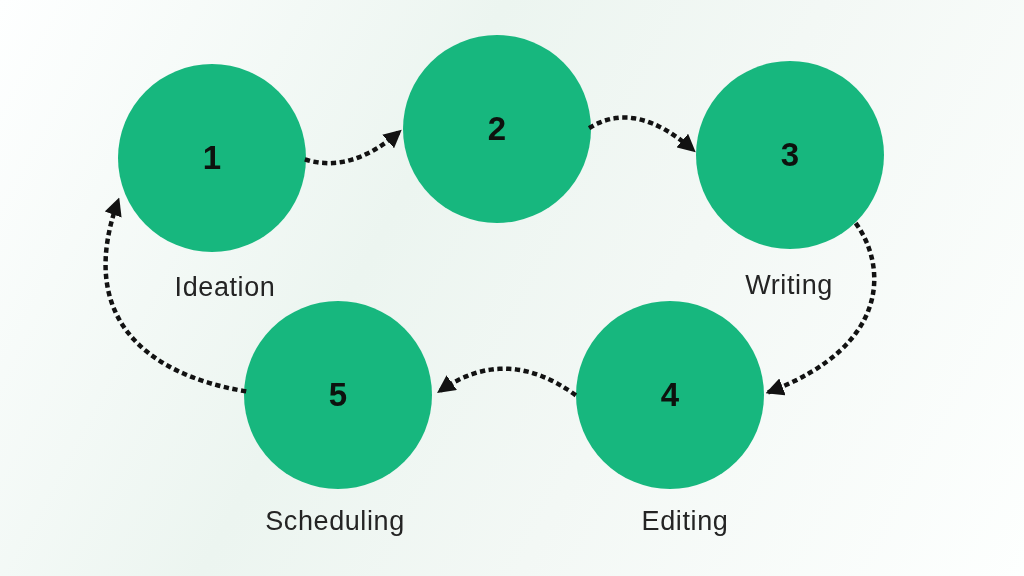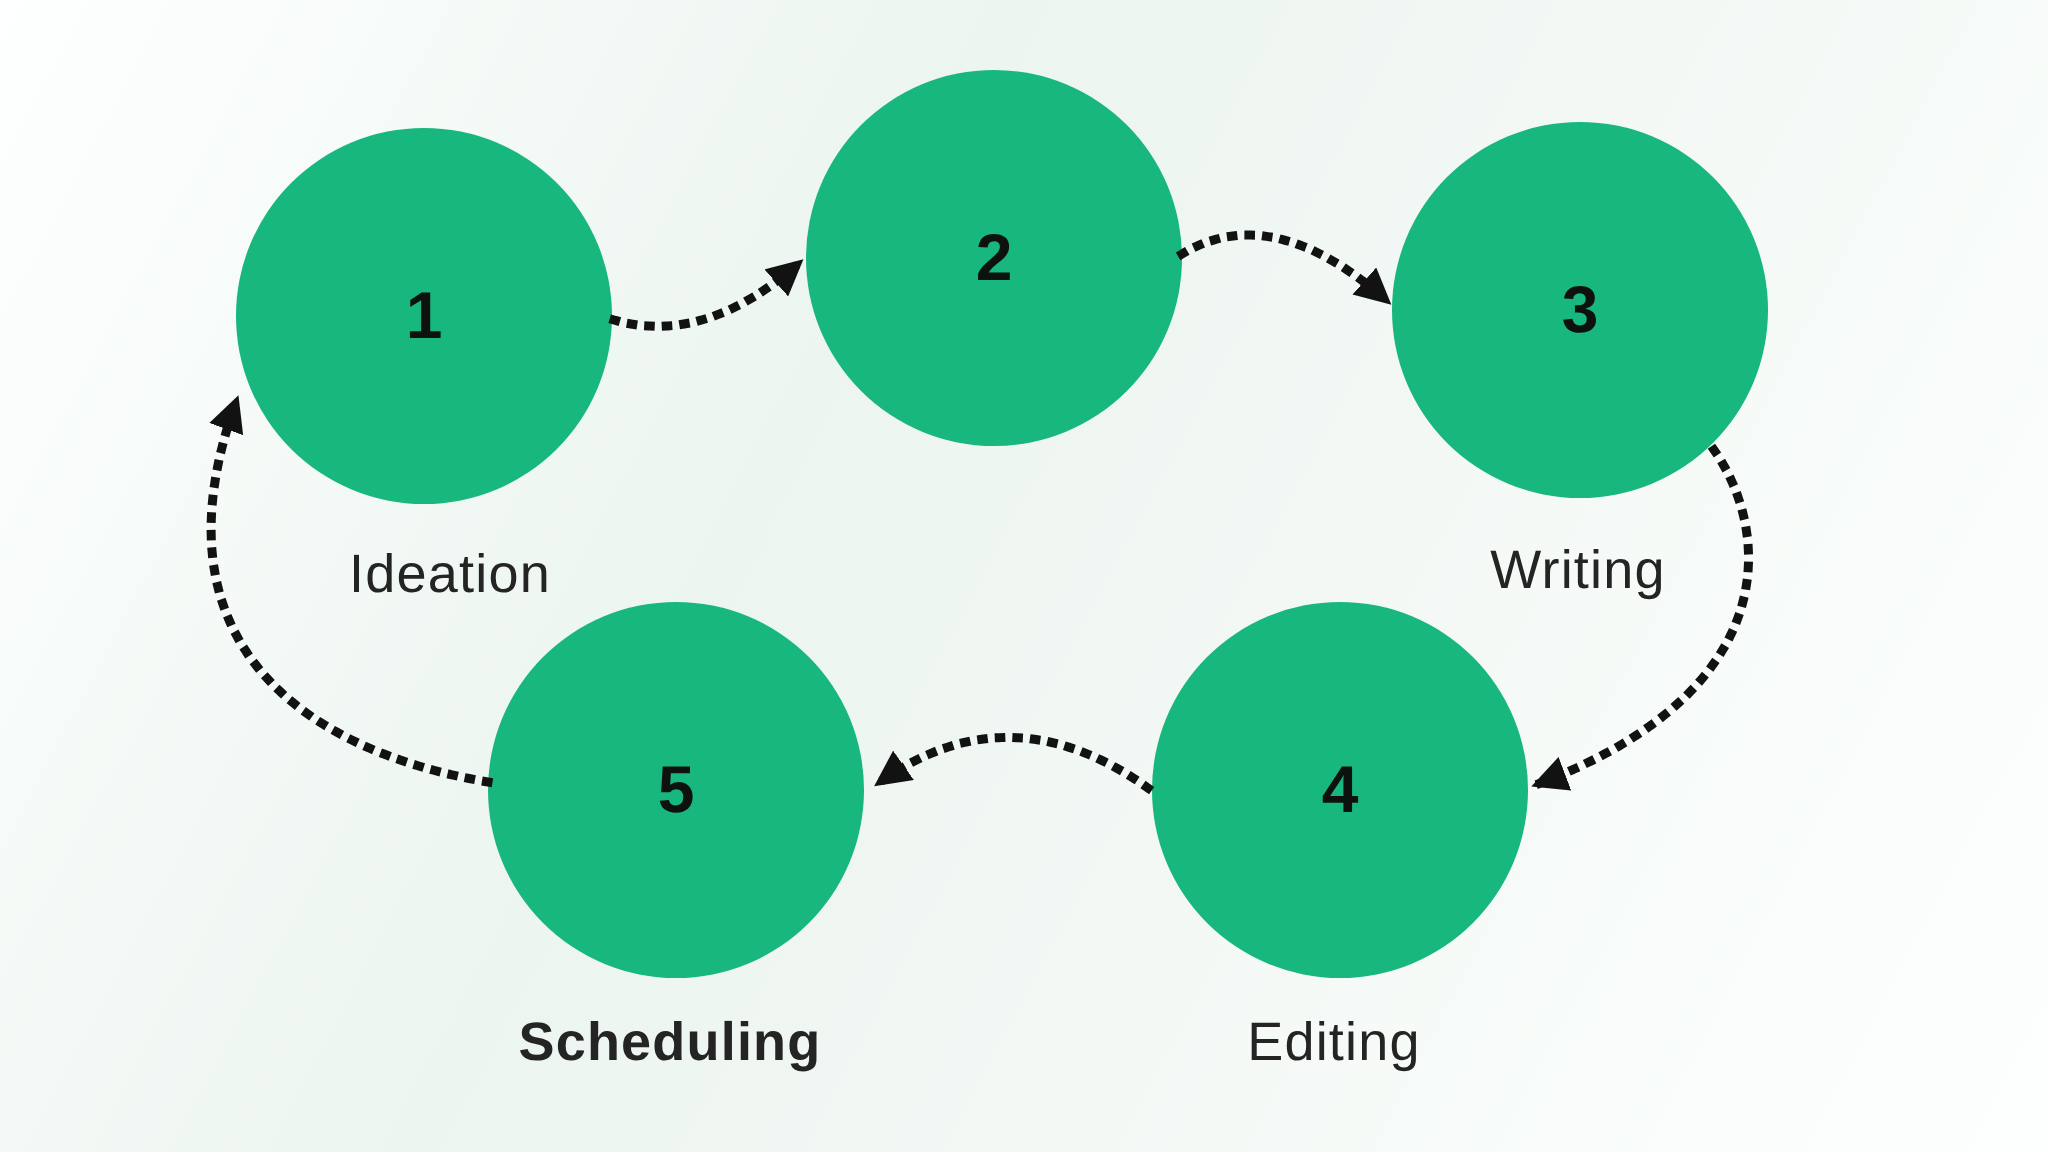--- a/index.html
+++ b/index.html
@@ -61,22 +61,22 @@
   
   .node-1 { left: 118px; top: 64px; }
   .node-2 { left: 403px; top: 35px; }
   .node-3 { left: 696px; top: 61px; }
   .node-4 { left: 576px; top: 301px; }
   .node-5 { left: 244px; top: 301px; }
   
   .label-1 { left: 75px;  top: 271px; }
   .label-2 { left: 348px; top: 243px; }
   .label-3 { left: 639px; top: 269px; }
-  .label-4 { left: 517px; top: 505px; }
-  .label-5 { left: 185px; top: 505px; font-weight: bold; }
+  .label-4 { left: 535px; top: 505px; }
+  .label-5 { left: 185px; top: 505px; }
 </style>
 </head>
 <body>
 
 <div class="canvas">
 
   <svg class="arrows-layer" viewBox="0 0 1024 576" xmlns="http://www.w3.org/2000/svg">
     <defs>
       <marker id="arrowhead" viewBox="0 0 10 10" refX="8" refY="5" markerWidth="4" markerHeight="4" orient="auto-start-reverse">
         <path d="M 0 0 L 10 5 L 0 10 z" fill="#121212"></path>

